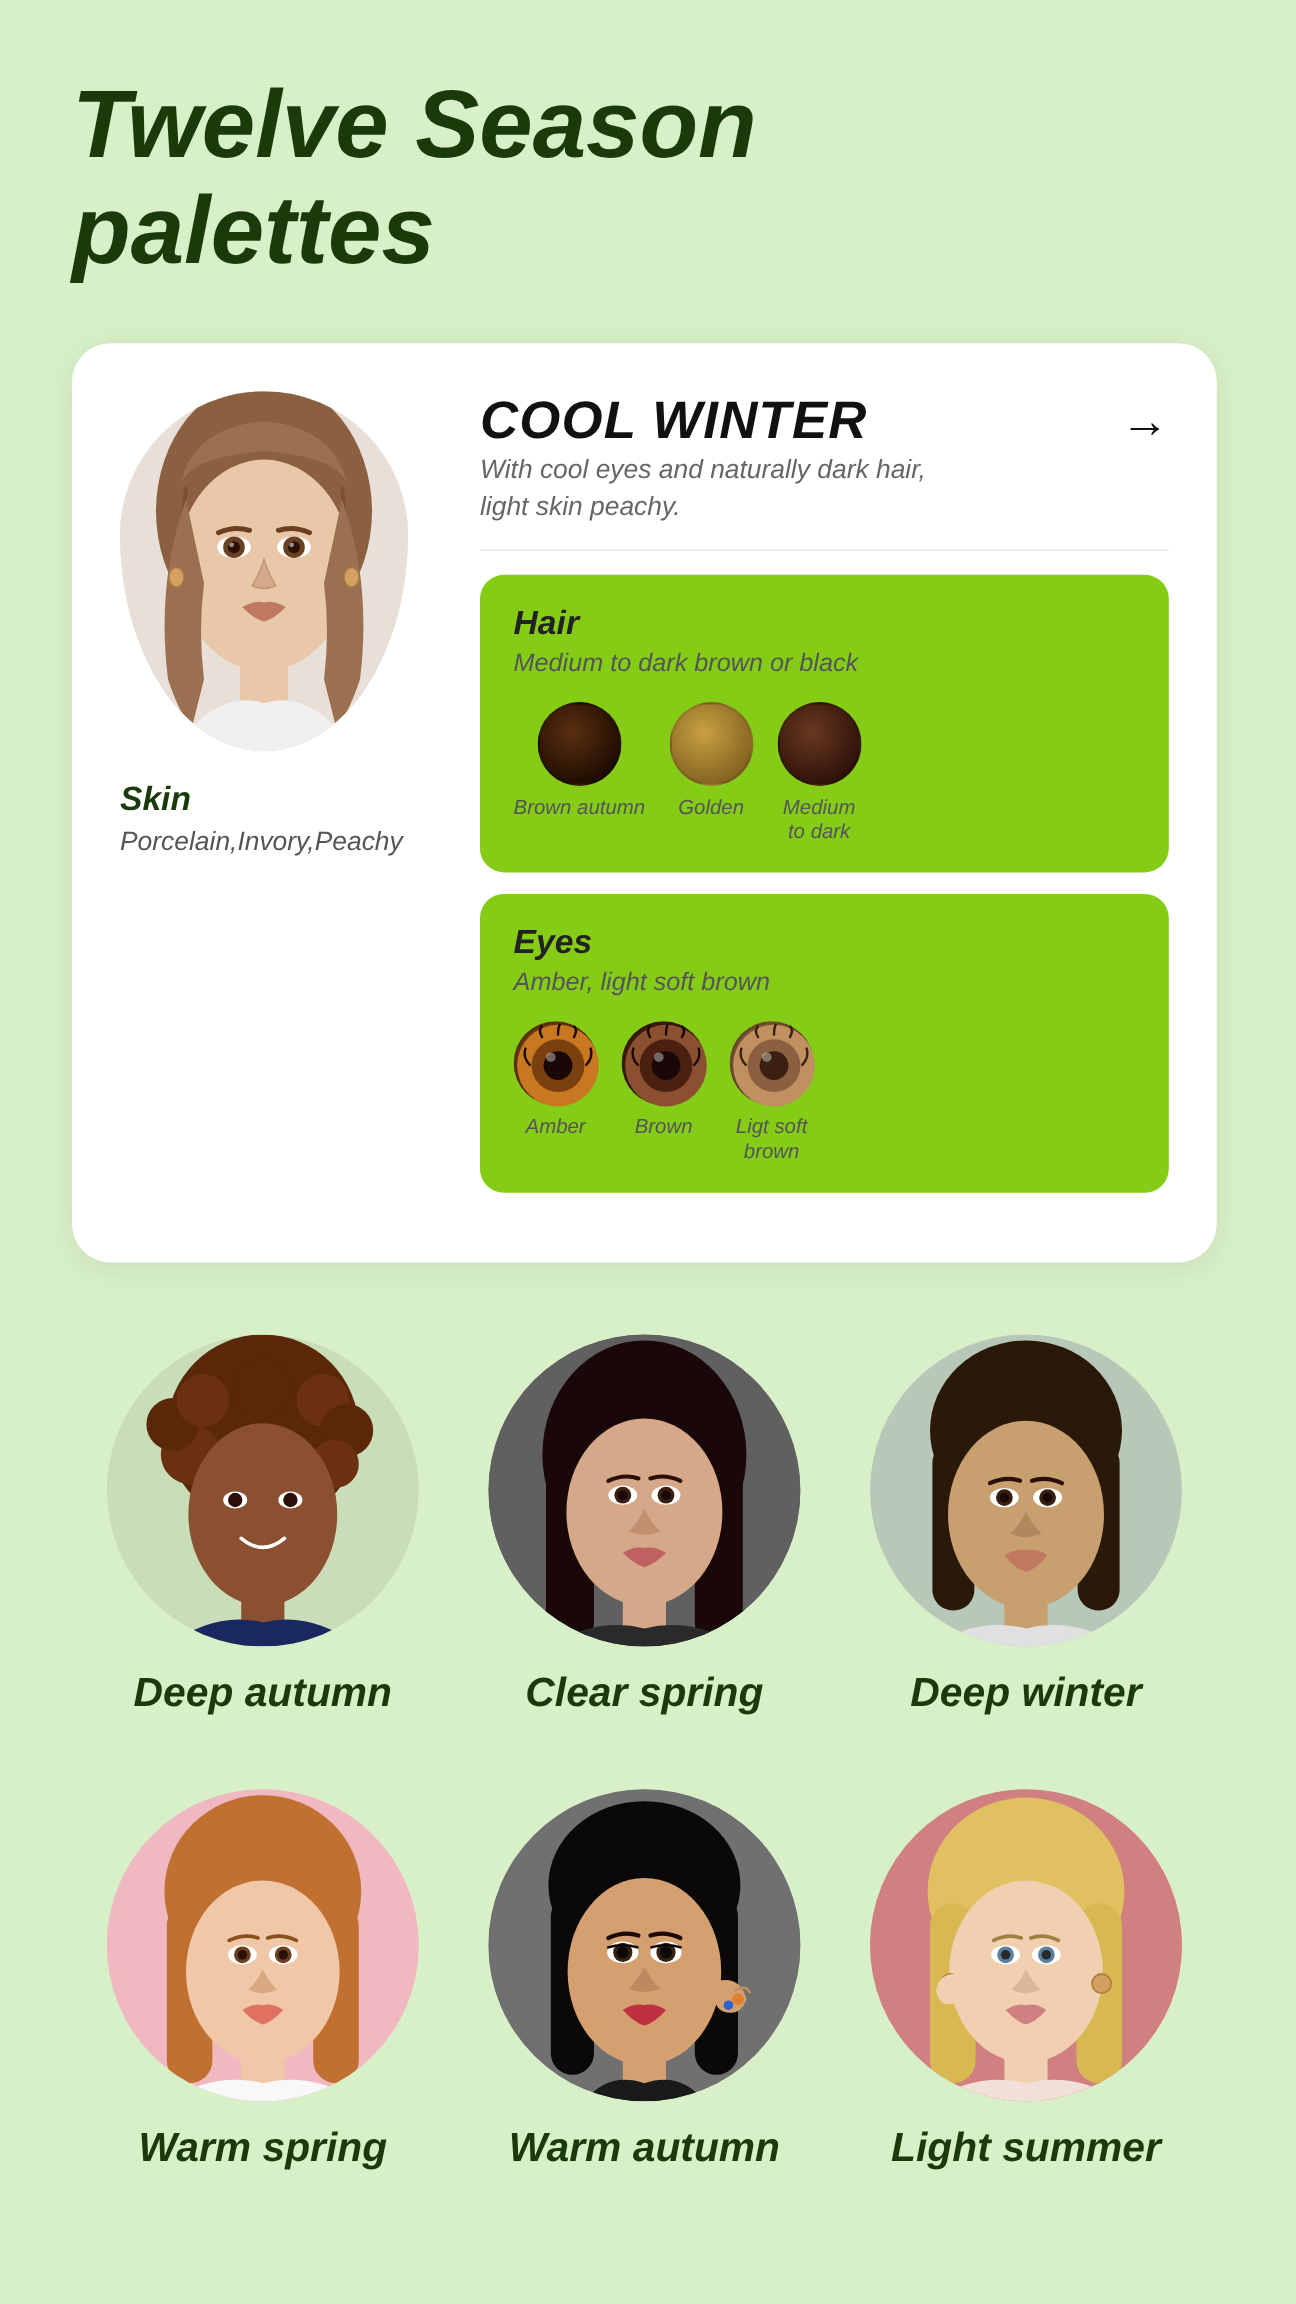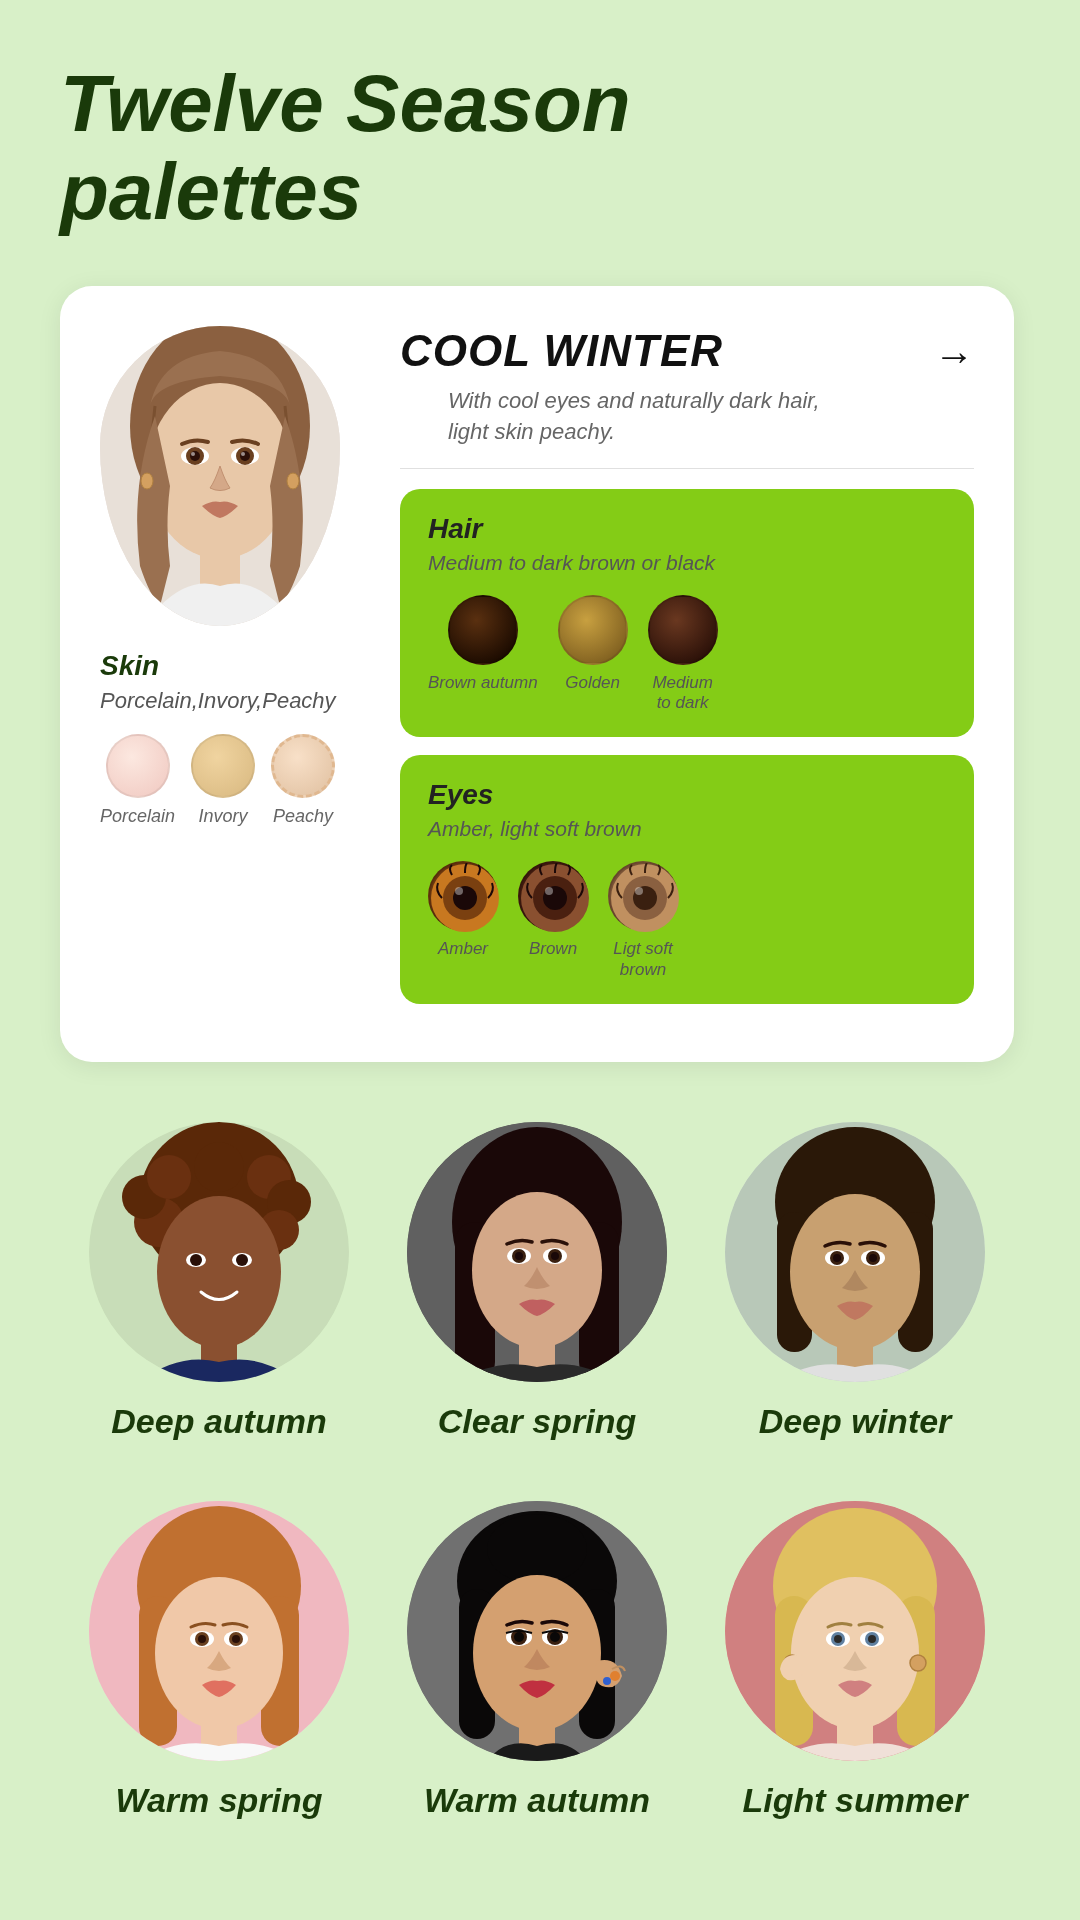--- a/index.html
+++ b/index.html
@@ -111,42 +111,40 @@
     .card-right {
       flex: 1;
       display: flex;
       flex-direction: column;
     }
 
     .season-header {
       display: flex;
       align-items: center;
       justify-content: space-between;
-      margin-bottom: 10px;
     }
 
     .season-title {
       font-size: 44px;
       font-weight: 900;
       color: #111;
       letter-spacing: 1px;
     }
 
     .arrow-icon {
       font-size: 40px;
       color: #111;
       font-weight: 400;
     }
 
     .season-description {
       font-size: 22px;
       color: #666;
       margin-bottom: 20px;
       line-height: 1.4;
-      margin-left: 48px;
     }
 
     .divider {
       height: 1px;
       background: #e0e0e0;
       margin-bottom: 20px;
     }
 
     .trait-card {
       background: #84cc16;
@@ -313,34 +311,20 @@
           <ellipse cx="193" cy="155" rx="6" ry="8" fill="#d4a060" stroke="#b08040" stroke-width="1"></ellipse>
 
           <rect x="100" y="225" width="40" height="50" fill="#E8C8A8"></rect>
 
           <path d="M60 280 Q90 250 120 260 Q150 250 180 280 L200 300 L0 300Z" fill="#f0f0f0"></path>
         </svg>
       </div>
 
       <div class="skin-label">Skin</div>
       <div class="skin-subtitle">Porcelain,Invory,Peachy</div>
-      <div class="skin-swatches">
-        <div class="swatch-item">
-          <div class="swatch-circle" style="background: radial-gradient(circle at 40% 35%, #fce8e0, #f0c8c0);"></div>
-          <span class="swatch-label">Porcelain</span>
-        </div>
-        <div class="swatch-item">
-          <div class="swatch-circle" style="background: radial-gradient(circle at 40% 35%, #f0d4a0, #d8b880);"></div>
-          <span class="swatch-label">Invory</span>
-        </div>
-        <div class="swatch-item">
-          <div class="swatch-circle" style="background: radial-gradient(circle at 40% 35%, #f8e0c8, #e0c0a0); border: 3px dashed #e0b890;"></div>
-          <span class="swatch-label">Peachy</span>
-        </div>
-      </div>
     </div>
 
     <div class="card-right">
 
       <div class="season-header">
         <span class="season-title">COOL WINTER</span>
         <span class="arrow-icon">→</span>
       </div>
       <div class="season-description">With cool eyes and naturally dark hair,<br>light skin peachy.</div>
       <div class="divider"></div>

